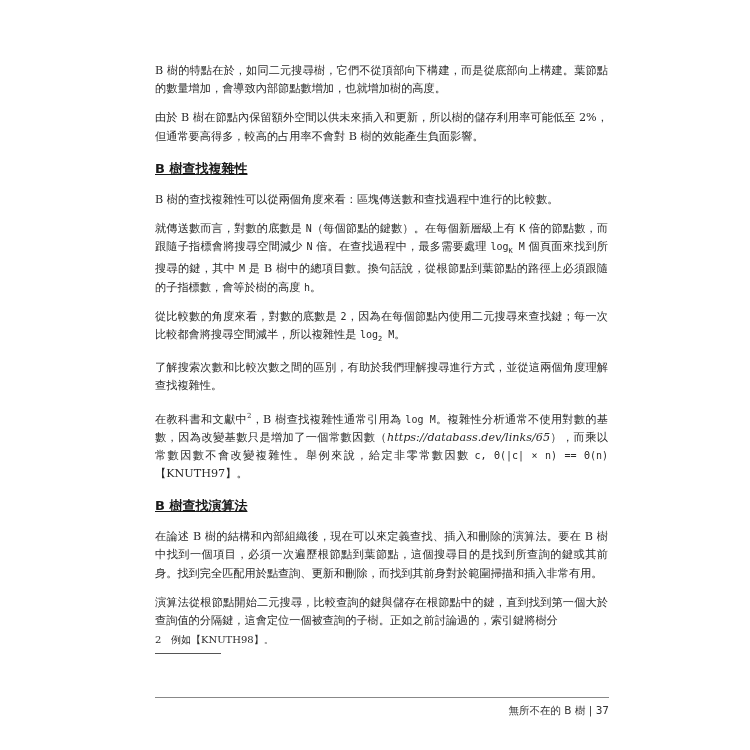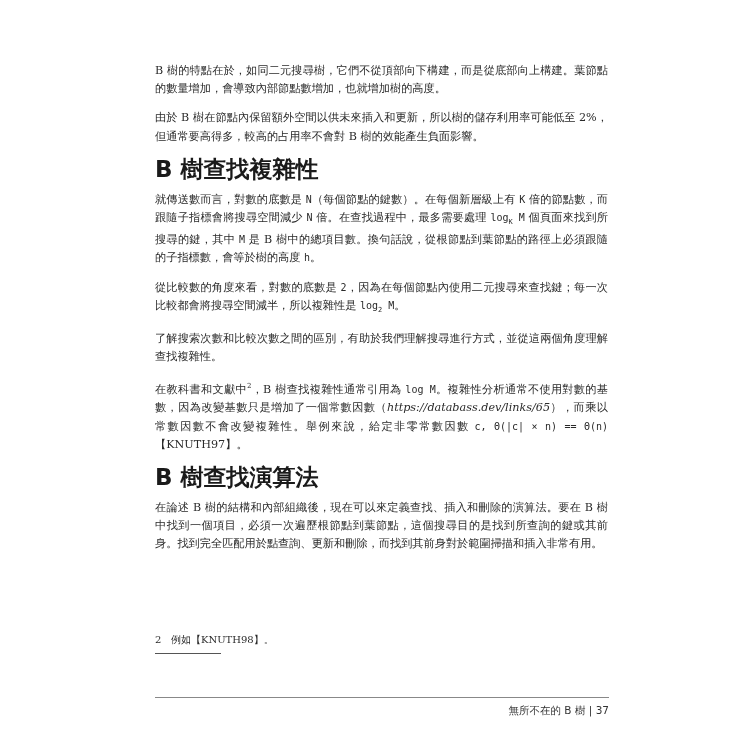--- a/index.html
+++ b/index.html
@@ -1,49 +1,51 @@
 <!DOCTYPE html>
 <html><head>
 <meta charset="utf-8">
 <style>
   html, body { margin:0; padding:0; background:#ffffff; }
   body { width:750px; height:750px; position:relative; overflow:hidden; }
   .page { position:absolute; left:155px; top:62px; width:453px; color:#2a2a2a;
     font-family:"DejaVu Serif", serif; font-size:11.2px; line-height:18.2px; }
   p { margin:0 0 11px 0; text-align:justify; }
-  h2 { font-family:"DejaVu Sans", sans-serif; font-weight:bold; font-size:23px;
-    margin:8px 0 10px 0; line-height:24px; color:#1a1a1a; }
+  h2 { font-family:"DejaVu Sans", sans-serif; font-weight:bold; font-size:13px;
+    margin:8px 0 10px 0; line-height:24px; color:#1a1a1a;text-decoration:underline; }
   code { font-family:"DejaVu Sans Mono", monospace; font-size:10px; }
   sub { font-size:7px; }
   sup { font-size:7px; }
   em { font-style:italic; }
   .footnote-rule { position:absolute; left:155px; top:653px; width:66px; height:0; border-top:1px solid #555; }
   .footnote { position:absolute; left:155px; top:633px; font-family:"DejaVu Serif", serif; font-size:10px; color:#2a2a2a; }
   .footer-rule { position:absolute; left:155px; top:697px; width:454px; height:0; border-top:1px solid #888; }
   .footer { position:absolute; right:141px; top:704px; font-family:"DejaVu Sans", sans-serif; font-size:10.5px; color:#333;margin-left:35px; }
 </style>
 </head>
 <body>
 
 <div class="page">
   <p>B 樹的特點在於，如同二元搜尋樹，它們不從頂部向下構建，而是從底部向上構建。葉節點的數量增加，會導致內部節點數增加，也就增加樹的高度。</p>
   <p>由於 B 樹在節點內保留額外空間以供未來插入和更新，所以樹的儲存利用率可能低至 2%，但通常要高得多，較高的占用率不會對 B 樹的效能產生負面影響。</p>
 
   <h2>B 樹查找複雜性</h2>
+  <p>B 樹的查找複雜性可以從兩個角度來看：區塊傳送數和查找過程中進行的比較數。</p>
 
   <p><span>就傳送數而言，對數的底數是 </span><code>N</code><span>（每個節點的鍵數）。在每個新層級上有 </span><code>K</code><span> 倍的節點數，而跟隨子指標會將搜尋空間減少 </span><code>N</code><span> 倍。在查找過程中，最多需要處理 </span><code><span>log</span><sub>K</sub><span> M</span></code><span> 個頁面來找到所搜尋的鍵，其中 </span><code>M</code><span> 是 B 樹中的總項目數。換句話說，從根節點到葉節點的路徑上必須跟隨的子指標數，會等於樹的高度 </span><code>h</code><span>。</span></p>
 
   <p><span>從比較數的角度來看，對數的底數是 </span><code>2</code><span>，因為在每個節點內使用二元搜尋來查找鍵；每一次比較都會將搜尋空間減半，所以複雜性是 </span><code><span>log</span><sub>2</sub><span> M</span></code><span>。</span></p>
 
   <p>了解搜索次數和比較次數之間的區別，有助於我們理解搜尋進行方式，並從這兩個角度理解查找複雜性。</p>
 
   <p><span>在教科書和文獻中</span><sup>2</sup><span>，B 樹查找複雜性通常引用為 </span><code>log M</code><span>。複雜性分析通常不使用對數的基數，因為改變基數只是增加了一個常數因數（</span><em>https://databass.dev/links/65</em><span>），而乘以常數因數不會改變複雜性。舉例來說，給定非零常數因數 </span><code>c, Θ(|c| × n) == Θ(n)</code><span>【KNUTH97】。</span></p>
 
   <h2>B 樹查找演算法</h2>
   <p>在論述 B 樹的結構和內部組織後，現在可以來定義查找、插入和刪除的演算法。要在 B 樹中找到一個項目，必須一次遍歷根節點到葉節點，這個搜尋目的是找到所查詢的鍵或其前身。找到完全匹配用於點查詢、更新和刪除，而找到其前身對於範圍掃描和插入非常有用。</p>
+  <p>演算法從根節點開始二元搜尋，比較查詢的鍵與儲存在根節點中的鍵，直到找到第一個大於查詢值的分隔鍵，這會定位一個被查詢的子樹。正如之前討論過的，索引鍵將樹分</p>
 </div>
 
 <div class="footnote-rule"></div>
 <div class="footnote">
   <span>2</span>&nbsp;&nbsp;
   <span>例如【KNUTH98】。</span>
 </div>
 
 <div class="footer-rule"></div>
 <div class="footer">

